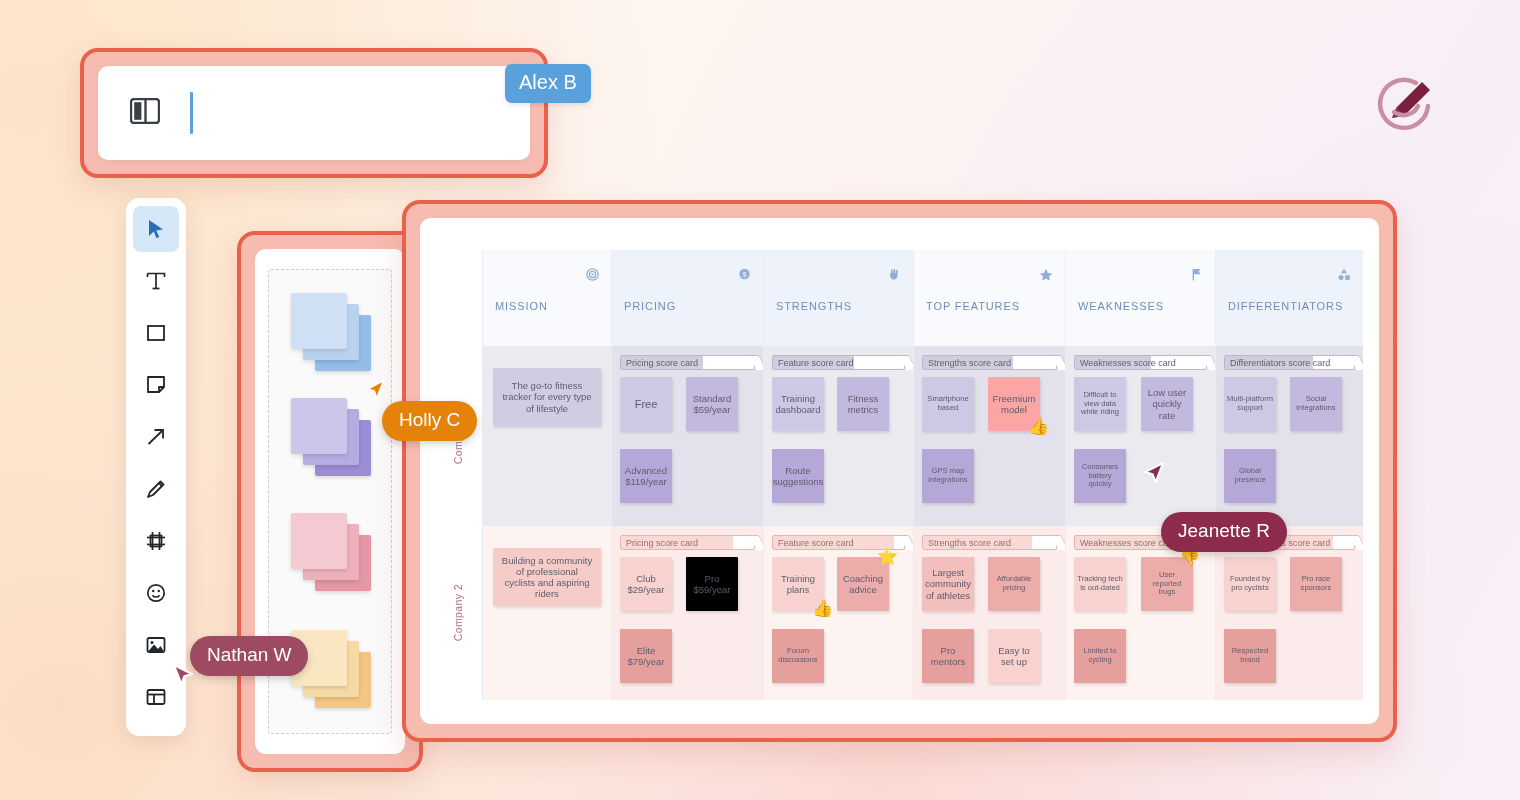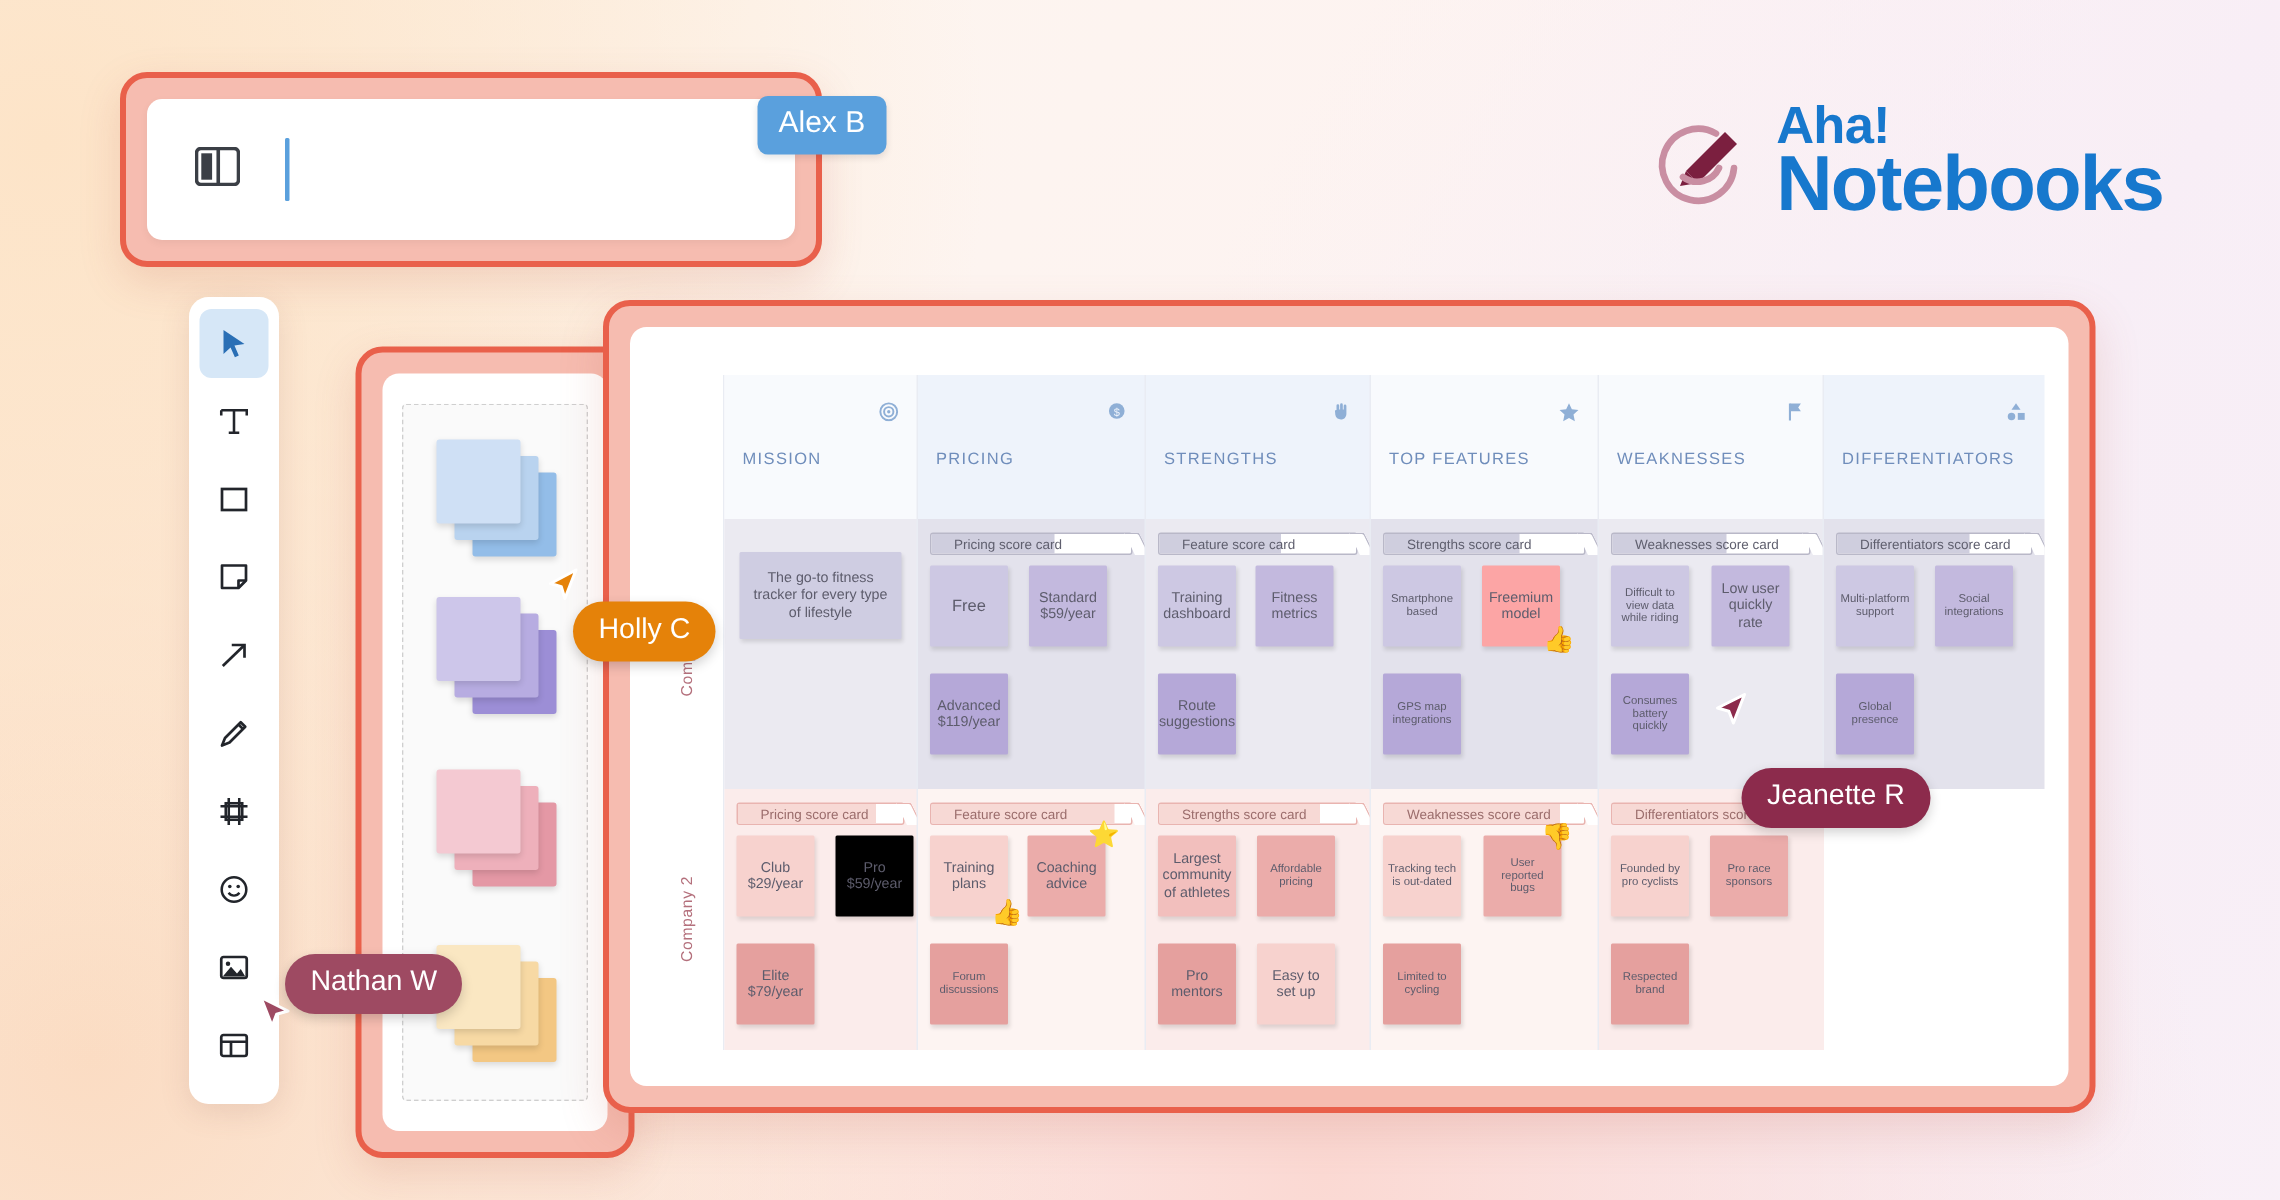--- a/index.html
+++ b/index.html
@@ -126,21 +126,21 @@
   .r2.alt { background: #fbeceb; }
   .r1.plain, .r2.plain { background: #fff; }
 
   .scorecard {
     position: absolute; left: 8px; top: 9px; right: 8px; height: 15px;
     border: 1px solid #b9b8c8; border-radius: 2px;
     display: flex; align-items: center;
   }
   .scorecard .fill { position: absolute; left: 0; top: 0; bottom: 0; }
   .scorecard .txt {
-    position: relative; padding-left: 15px; font-size: 9px; color: #5f5f6e; white-space: nowrap;
+    position: relative; padding-left: 5px; font-size: 9px; color: #5f5f6e; white-space: nowrap;
   }
   .scorecard .tip {
     position: absolute; right: -9px; top: -1px; width: 10px; height: 15px;
     border-top: 1px solid #b9b8c8; border-right: 1px solid #b9b8c8;
     transform: skewX(26deg); border-radius: 0 2px 0 0; background: inherit;
   }
   .r1 .scorecard { background: #fff; }
   .r1 .scorecard .fill { background: #cfcede; }
   .r2 .scorecard { border-color: #e9b4b0; background: #fff; }
   .r2 .scorecard .fill { background: #f7d9d5; }
@@ -192,24 +192,20 @@
 
   <div id="logo">
     <span id="logo-mark">
       <svg width="72" height="68" viewBox="0 0 72 68">
         <path d="M46 15 A24 24 0 1 0 58 38" fill="none" stroke="#c98ea2" stroke-width="4.4" stroke-linecap="round"></path>
         <path d="M26 40 L52 14 L60 22 L34 48 Z" fill="#7b1f3f"></path>
         <path d="M26 40 L34 48 L22 50 Z" fill="#7b1f3f"></path>
         <path d="M24 44 A16 16 0 0 0 48 38" fill="none" stroke="#c98ea2" stroke-width="4.4" stroke-linecap="round"></path>
       </svg>
     </span>
-    <span id="logo-words">
-      <div id="logo-aha">Aha!</div>
-      <div id="logo-notebooks">Notebooks</div>
-    </span>
   </div>
 
   <div id="toolbar">
     <div class="tool active">
       <svg width="22" height="22" viewBox="0 0 22 22">
           <path d="M4 2 L18 11.4 L11.3 12.4 L14.2 19 L11.6 20.2 L8.7 13.6 L4 18 Z" fill="#2a6fb5"></path>
         </svg>
     </div>
     <div class="tool">
       <svg width="22" height="22" viewBox="0 0 22 22">
@@ -473,20 +469,27 @@
             <div class="sticky sm" style="left:0;top:72px;background:#b5a8d8">
               <span>Global presence</span>
               </div>
           </div>
         </div>
 
         <div class="cell r2 plain rowlabel">
           <span>Company 2</span>
         </div>
 
+        <div class="cell r2">
+          <div class="notes" style="top:22px;left:10px;right:10px">
+            <div class="sticky mission sm" style="background:#f6ccc9">
+              <span>Building a community of professional cyclists and aspiring riders</span>
+            </div>
+          </div>
+        </div>
 
         <div class="cell r2 alt">
           <div class="scorecard">
             <span class="fill" style="width:84%"></span>
             <span class="txt">Pricing score card</span>
             <span class="tip"></span>
           </div>
           <div class="notes">
             <div class="sticky w" style="left:0;top:0;background:#f7d2ce">
               <span>Club $29/year</span>

